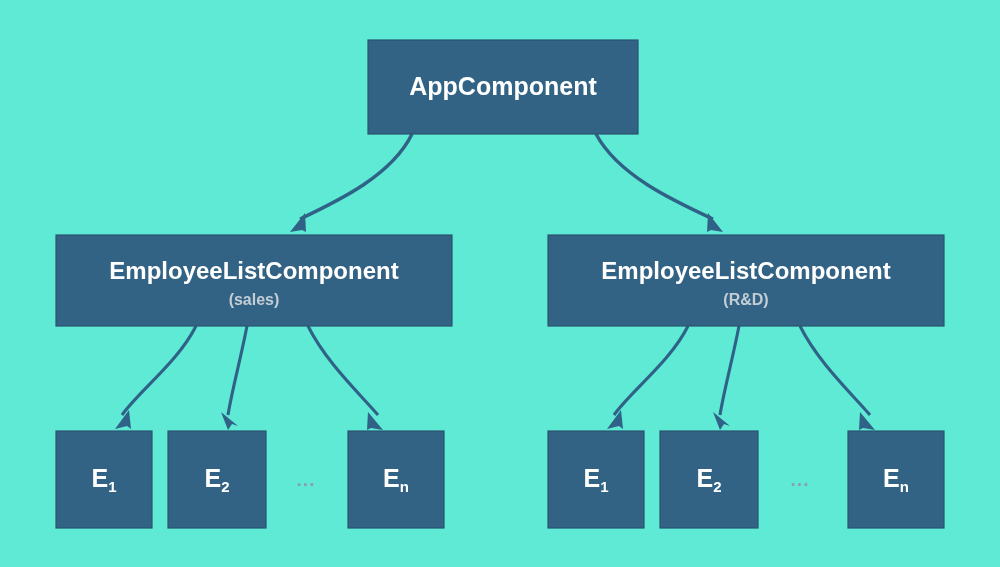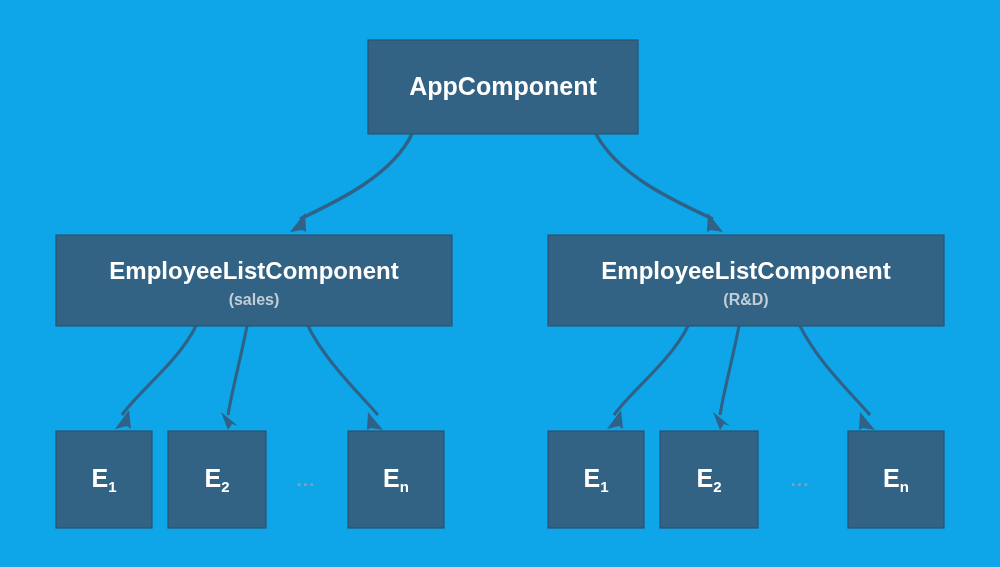--- a/index.html
+++ b/index.html
@@ -11,21 +11,21 @@
   body {
     font-family: "Liberation Sans", sans-serif;
     width: 1000px;
     height: 567px;
     overflow: hidden;
   }
   #diagram-root {
     position: relative;
     width: 1000px;
     height: 567px;
-    background: #0ea5e9;
+    background: #5eead4;
   }
   svg.diagram-canvas {
     display: block;
     width: 1000px;
     height: 567px;
   }
   .node-rect {
     fill: #336384;
     stroke: #2b5470;
     stroke-width: 1.2;

